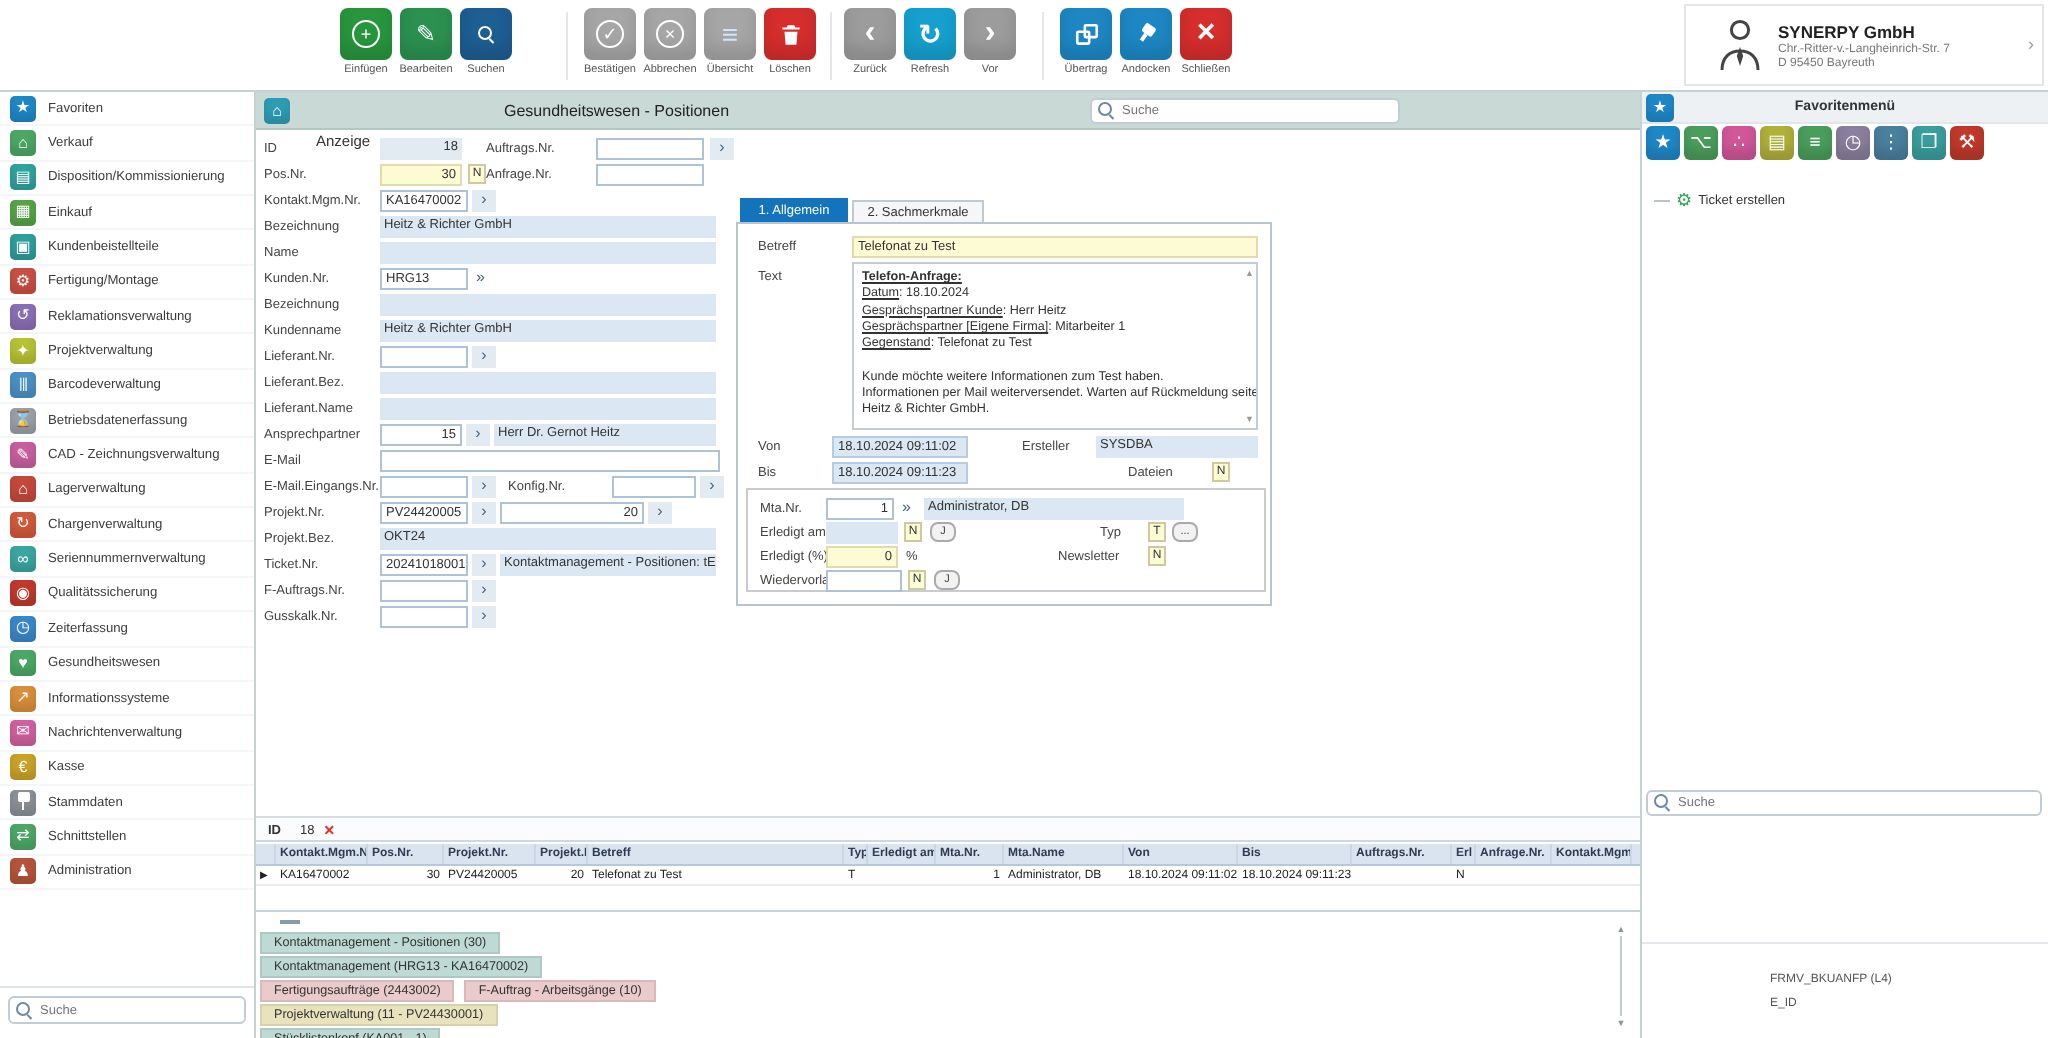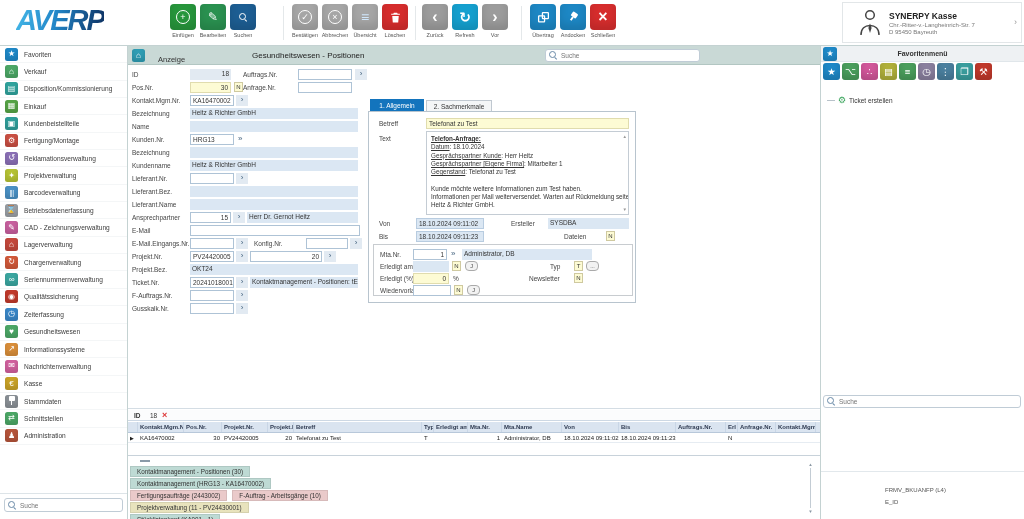--- a/index.html
+++ b/index.html
@@ -37,21 +37,21 @@
   .sl{font-size:6.6px;color:#3c3c3c;white-space:nowrap}
   .sbox{position:absolute;left:0;right:0;top:447px;border-top:1px solid #dde4e8;padding:4px}
   .searchw{position:relative;height:14px;background:#fff;border:1px solid #c0ccd6;border-radius:3px;color:#8aa;display:flex;align-items:center}
   .searchw .cmag{margin:0 3px;color:#6a8aa8;flex:0 0 auto}
   .searchw input{border:0;outline:0;width:100%;font-size:6.5px;font-family:inherit;color:#444;background:transparent}
 
   
   .main{position:absolute;left:128px;top:46px;width:692px;bottom:0;background:#fff}
   .mheader{position:absolute;left:0;top:0;right:0;height:19px;background:#c9d9d6;border-bottom:1px solid #b2c6c2}
   .mh-title{position:absolute;left:124px;top:5px;font-size:8px;color:#222}
-  .mh-mode{position:absolute;left:30px;top:9px;font-size:7.5px;color:#333}
+  .mh-mode{position:absolute;left:30px;top:20px;font-size:7.5px;color:#333}
   .form{position:absolute;left:0;top:19px;right:0;bottom:0}
   .fr{position:absolute;left:0;right:0;height:11px}
   .flb{position:absolute;font-size:6.5px;color:#444;line-height:11px;white-space:nowrap}
   .f{position:absolute;height:11px;font-size:6.5px;line-height:10px;padding:0 2px;white-space:nowrap;overflow:hidden}
   .fgray{background:#e2eaf2}
   .fblue{background:#dbe7f3}
   .fwhite{background:#fff;border:1px solid #aec3d6}
   .fyellow{background:#fdfbd4;border:1px solid #e0dcae}
   .ralign{text-align:right}
   .arr{position:absolute;width:12px;height:11px;background:#e2eaf2;color:#44637f;font-size:8px;line-height:10px;text-align:center;cursor:pointer}
@@ -94,21 +94,20 @@
   .rgear{font-size:9px;color:#3aa55c;line-height:1}
   .ticket-lbl{font-size:6.5px;color:#333}
   .dbg{position:absolute;font-size:6px;color:#555;white-space:nowrap}
 </style>
 </head>
 <body>
 
 <div id="screen">
 
   <header class="topbar">
-    <div class="logo">AVERP</div>
 
     <div class="tgroup" style="left:168px">
       <div class="tb">
         <span class="tbi" style="background: rgb(39, 150, 60);">
             <span class="circ">+</span>
           </span>
         <span class="tbl">Einfügen</span>
       </div>
       <div class="tb">
         <span class="tbi" style="background: rgb(42, 145, 80);">
@@ -201,21 +200,21 @@
       </div>
     </div>
 
     <div class="company">
       <svg style="margin-left:16px" width="22" height="27" viewBox="0 0 22 27" fill="none" stroke="#444" stroke-width="1.5">
           <circle cx="11" cy="6" r="4.3"></circle>
           <path d="M2 26c0-6.5 4-9.5 9-9.5s9 3 9 9.5"></path>
           <path d="M11 14.5l-1.6 4.5 1.6 5 1.6-5z" fill="#444" stroke="none"></path>
         </svg>
       <div class="cmp-txt">
-        <div class="cmp-name">SYNERPY Kasse</div>
+        <div class="cmp-name">SYNERPY GmbH</div>
         <div class="cmp-addr">Chr.-Ritter-v.-Langheinrich-Str. 7</div>
         <div class="cmp-addr">D 95450 Bayreuth</div>
       </div>
       <span class="cmp-chev">›</span>
     </div>
   </header>
 
   <nav class="sidebar">
     <div class="si">
         <span class="tile" style="background: rgb(30, 136, 199);">

